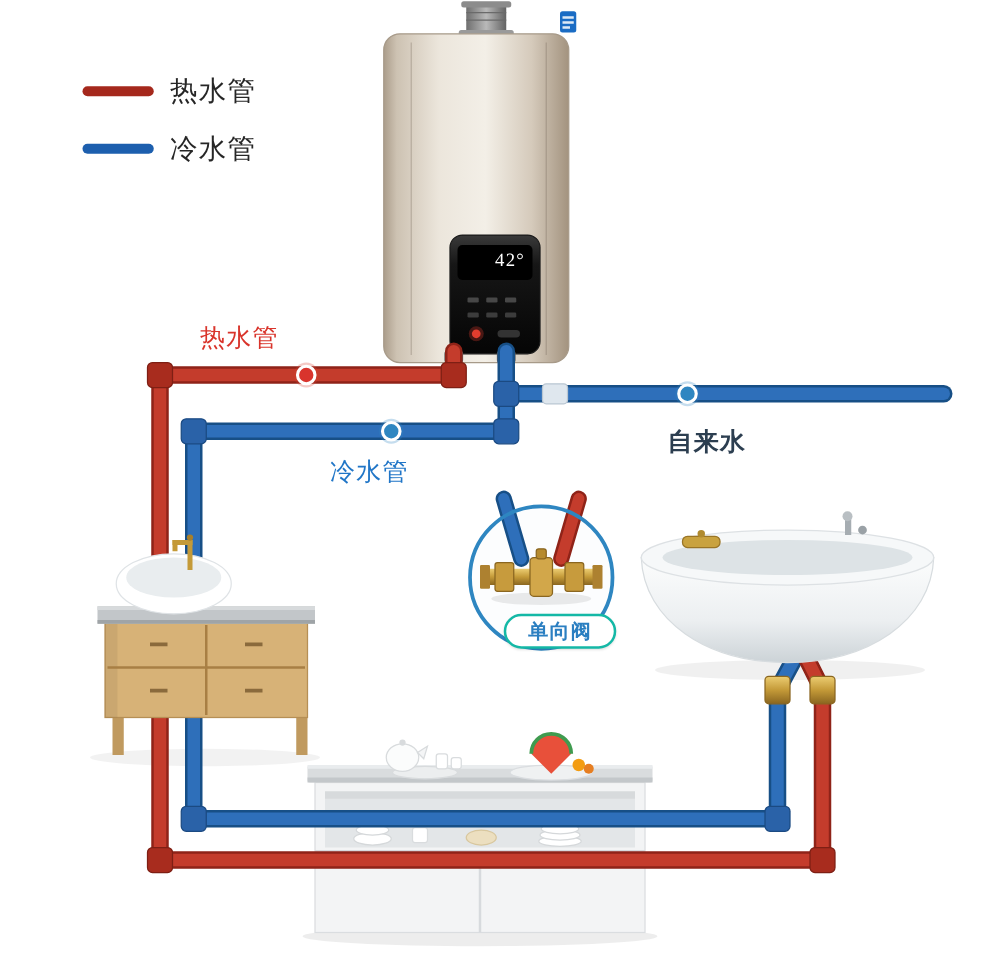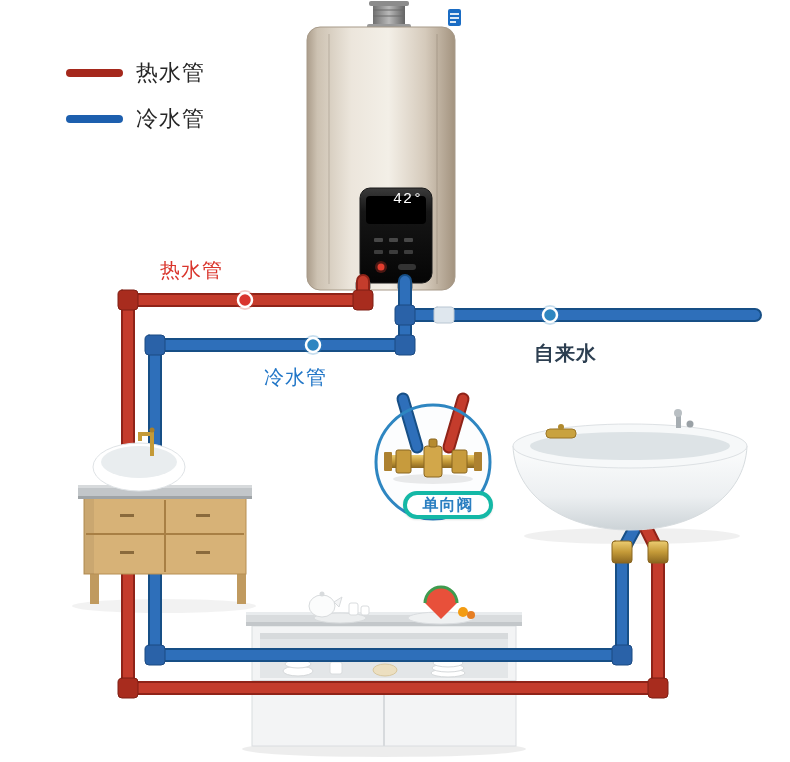--- a/index.html
+++ b/index.html
@@ -18,29 +18,29 @@
   .legend-swatch.cold { background:#1d5fae; }
   .legend-label { margin-left:13px; font-size:22px; color:#262626; letter-spacing:1px; }
 
   .callout-label { position:absolute; font-size:20px; letter-spacing:1px; z-index:2; white-space:nowrap; }
   .hot-text  { color:#d9342b; left:160px; top:257px; }
   .cold-text { color:#2176c7; left:264px; top:364px; }
   .tap-text  { color:#2c3e50; left:534px; top:340px;font-weight:bold; }
 
   .valve-pill {
     position:absolute; left:403px; top:491px; width:90px; height:28px;
-    background:#ffffff; border:4px solid #14b8a6; border-radius:15px;
+    background:#ffffff; border:2px solid #14b8a6; border-radius:15px;
     color:#2b7fc1; font-size:16px; font-weight:bold; letter-spacing:1px;
     display:flex; align-items:center; justify-content:center; z-index:2;
     box-shadow:0 1px 2px rgba(0,0,0,0.12);
   }
 
   .heater-temp {
-    position:absolute; left:366px; top:191px; width:84px; text-align:center;
-    color:#ffffff; font-family:Liberation Mono, monospace;
+    position:absolute; left:366px; top:201px; width:84px; text-align:center;
+    color:#ffffff; font-family:Liberation Serif, serif;
     font-size:15px; letter-spacing:1px; z-index:2;
   }
 </style>
 </head>
 <body>
 
 <svg class="stage" width="790" height="762" viewBox="0 0 790 762" xmlns="http://www.w3.org/2000/svg">
   <defs>
     <linearGradient id="heaterGrad" x1="0" y1="0" x2="1" y2="0">
       <stop offset="0" stop-color="#ab9d8b"></stop>

